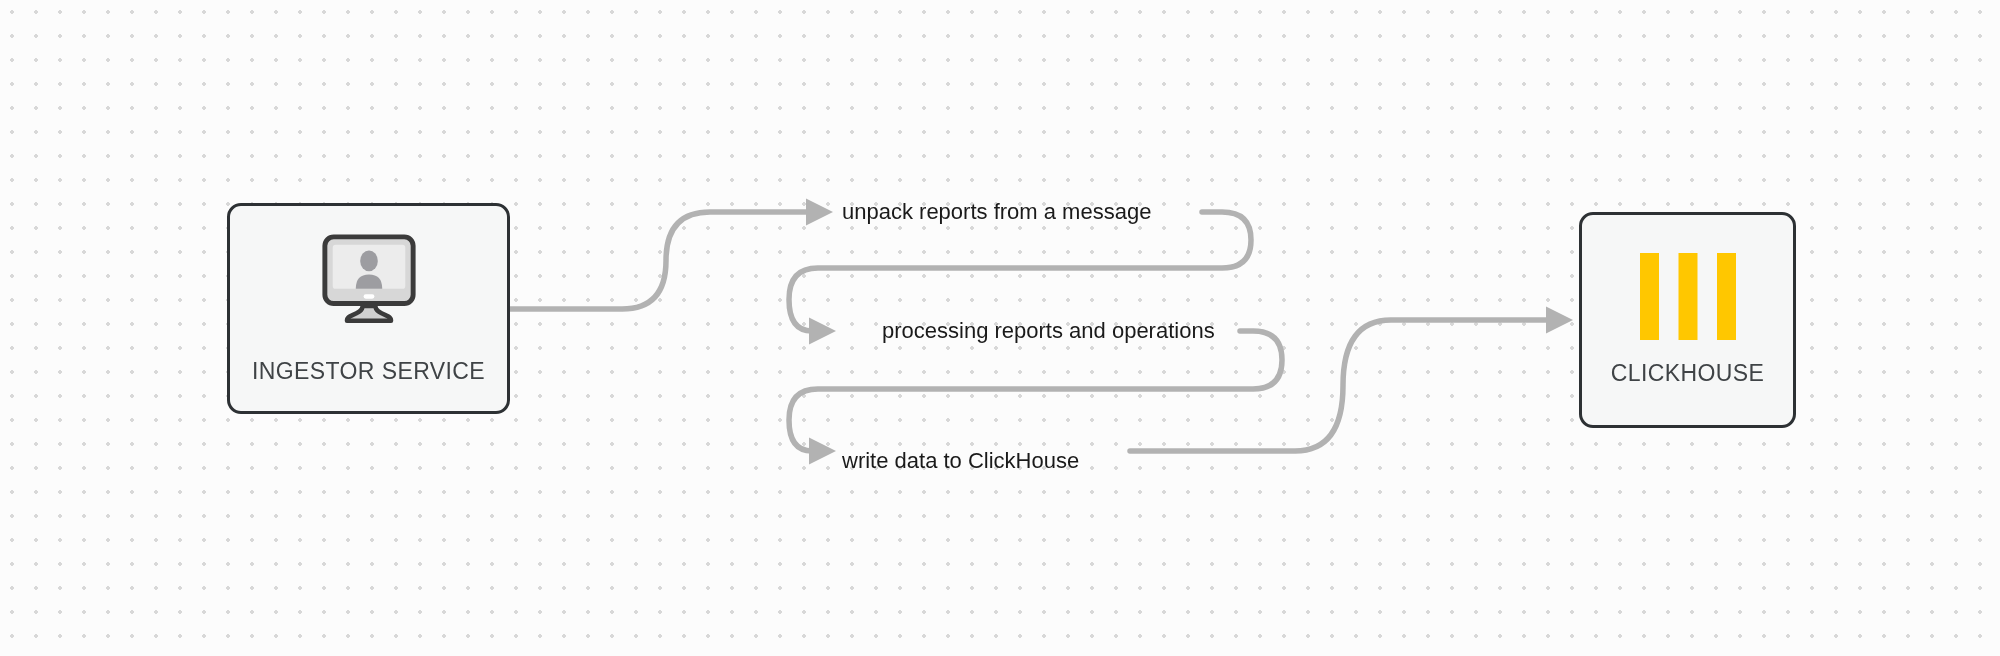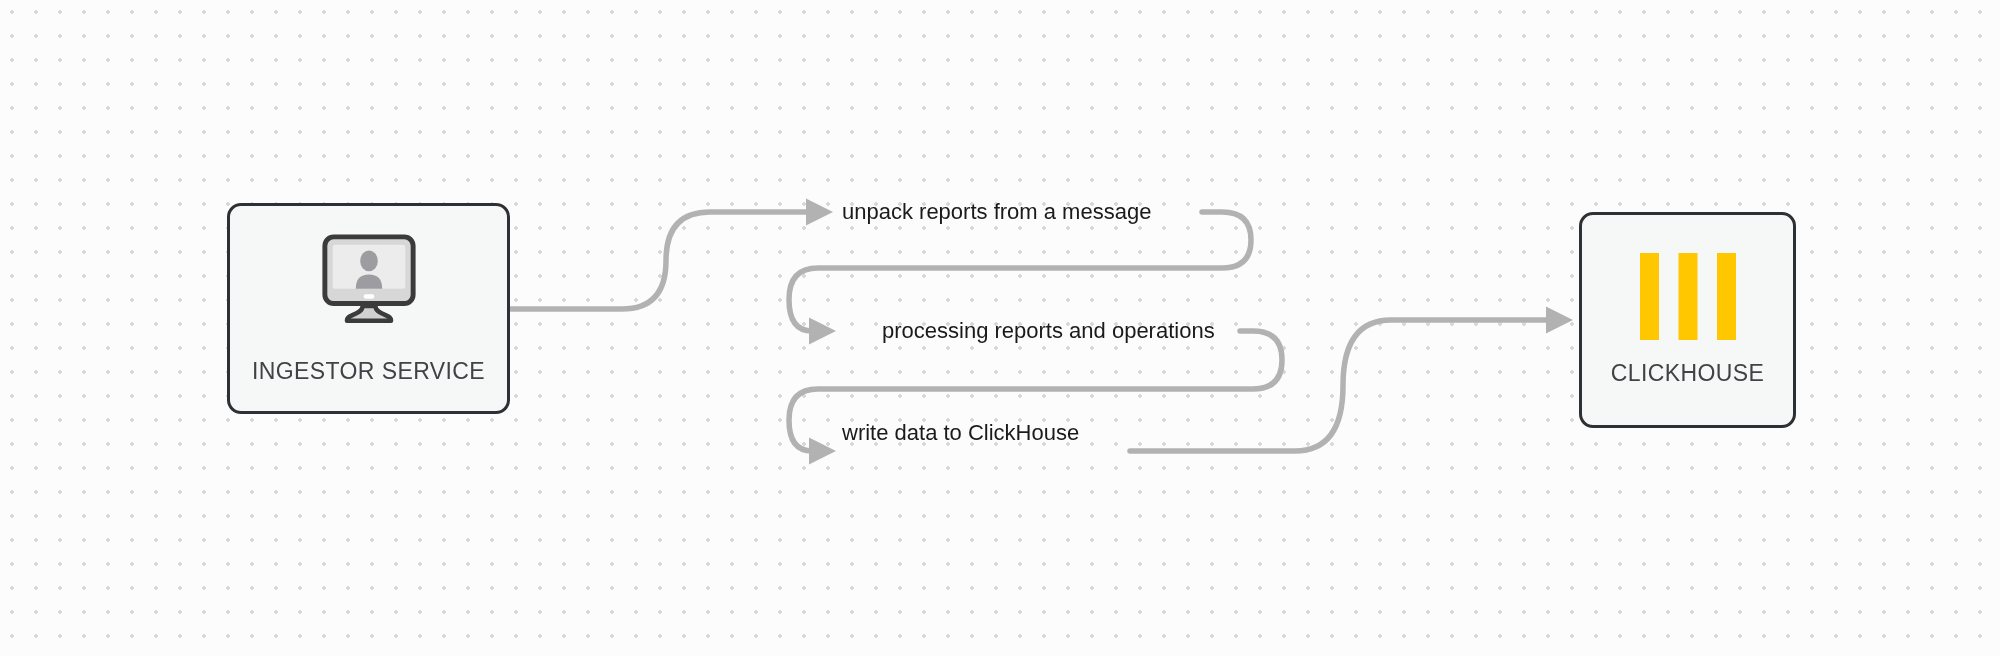--- a/index.html
+++ b/index.html
@@ -47,21 +47,21 @@
   }
   .step-label {
     position: absolute;
     transform: translateY(-50%);
     font-size: 22px;
     color: #1a1a1a;
     white-space: nowrap;
   }
   .step-1 { left: 842px; top: 212px; }
   .step-2 { left: 882px; top: 331px; }
-  .step-3 { left: 842px; top: 433px; }
+  .step-3 { left: 842px; top: 461px; }
 </style>
 </head>
 <body>
 
 <div class="canvas">
 
   <svg class="connectors" viewBox="0 0 2000 656" xmlns="http://www.w3.org/2000/svg">
     <path d="M497 309 H622 Q666 309 666 260.5 Q666 212 710 212 H807" stroke="#b2b2b2"></path>
     <polygon points="806,198.5 806,225.5 833,212" fill="#b2b2b2"></polygon>
 

